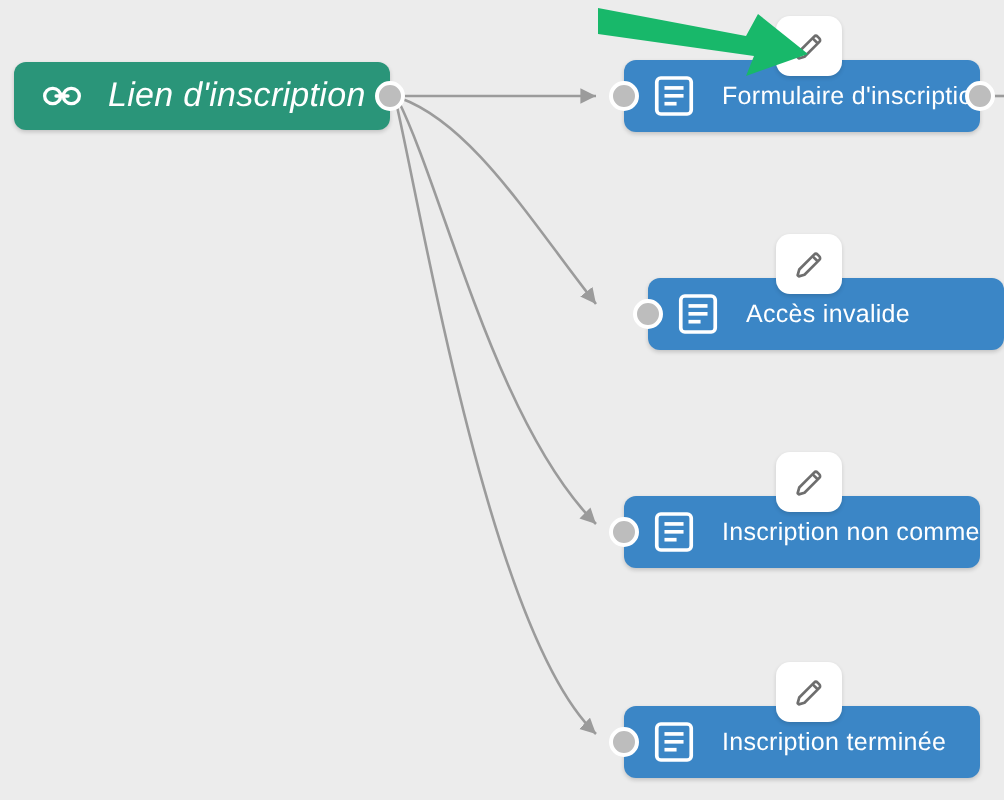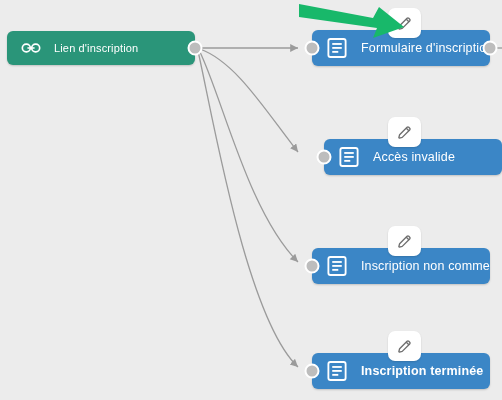--- a/index.html
+++ b/index.html
@@ -51,21 +51,22 @@
   }
   .node-label {
     color: #ffffff;
     font-size: 12.5px;
     letter-spacing: 0.15px;
     margin-left: 13px;
     white-space: nowrap;
     overflow: hidden;
   }
   .node-green .node-label {
-    font-size: 11px;
+    font-size: 17px;
+    font-style: italic;
   }
   .port {
     position: absolute;
     width: 15px;
     height: 15px;
     border-radius: 50%;
     background: #bdbdbd;
     border: 2px solid #ffffff;
     box-sizing: border-box;
     top: 50%;
@@ -185,21 +186,21 @@
   </div>
 
   <div class="pencil-badge" style="left:388px; top:226px;">
     <svg width="17" height="17" viewBox="0 0 24 24" xmlns="http://www.w3.org/2000/svg">
       <path d="M4 19.2 L5.1 15.2 L15.6 4.7 C16.3 4.0 17.4 4.0 18.1 4.7 L19.3 5.9
                C20.0 6.6 20.0 7.7 19.3 8.4 L8.8 18.9 L4.8 20.0 Z" fill="none" stroke="#6e6e6e" stroke-width="1.9" stroke-linejoin="round"></path>
       <line x1="14.6" y1="5.9" x2="18.1" y2="9.4" stroke="#6e6e6e" stroke-width="1.9"></line>
     </svg>
   </div>
 
-  <div class="node node-blue" style="left:312px; top:353px; width:178px; height:36px;font-weight:bold;">
+  <div class="node node-blue" style="left:312px; top:353px; width:178px; height:36px;">
     <span class="node-icon">
       <svg width="22" height="22" viewBox="0 0 24 24" xmlns="http://www.w3.org/2000/svg">
         <rect x="2.6" y="2.2" width="18.8" height="19.6" rx="2.2" fill="none" stroke="#ffffff" stroke-width="2"></rect>
         <line x1="6.8" y1="7.6" x2="17.2" y2="7.6" stroke="#ffffff" stroke-width="2"></line>
         <line x1="6.8" y1="11.9" x2="17.2" y2="11.9" stroke="#ffffff" stroke-width="2"></line>
         <line x1="6.8" y1="16.2" x2="13.4" y2="16.2" stroke="#ffffff" stroke-width="2"></line>
       </svg>
     </span>
     <span class="node-label">Inscription terminée</span>
     <span class="port port-left"></span>

